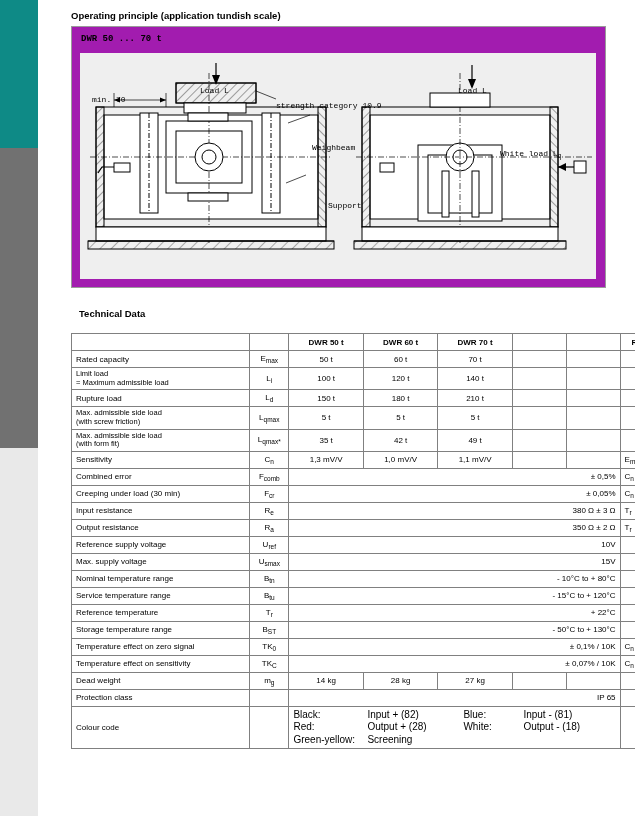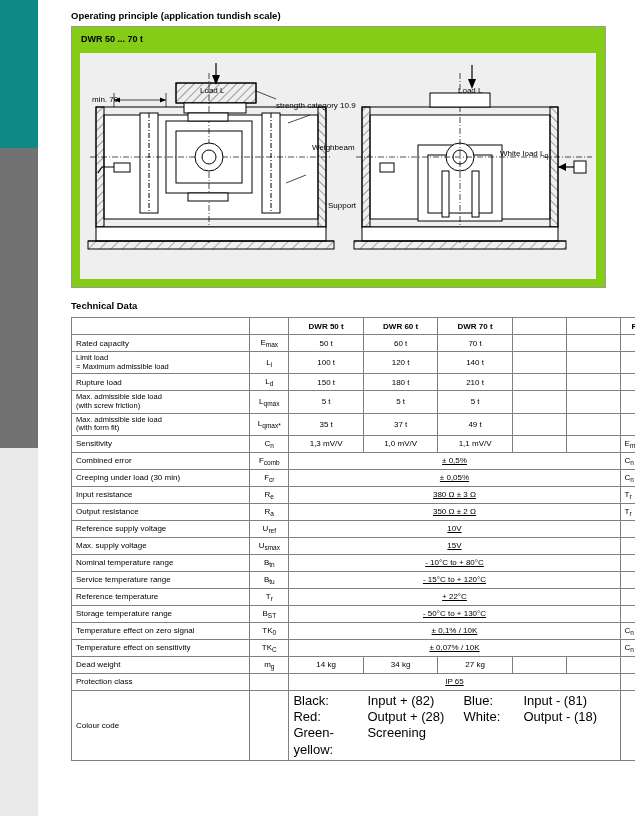--- a/index.html
+++ b/index.html
@@ -18,52 +18,52 @@
   .leftbar-light{position:absolute;left:0;top:448px;width:38px;height:368px;background:#e9e9e9;}
 
   .page{position:absolute;left:38px;top:0;width:597px;height:816px;border-radius:9px;}
 
   h2.section{
     font-size:9.5px;font-weight:bold;margin:0;
     padding:10px 0 5px 33px;
   }
   .fig-wrap{
     margin-left:33px;width:533px;height:260px;
-    border:1px solid #9a9a9a;background:#84cc16;position:relative;
+    border:1px solid #9a9a9a;background:#a21caf;position:relative;font-family:Liberation Mono, monospace;
   }
   .fig-title{position:absolute;left:9px;top:7px;font-size:9px;font-weight:bold;}
   .fig-inner{position:absolute;left:8px;top:26px;width:516px;height:226px;background:#efefef;}
   .fig-svg{position:absolute;left:0;top:0;}
   .lbl{position:absolute;font-size:8px;white-space:nowrap;}
 
   h2.section2{
-    font-size:9.5px;font-weight:bold;margin:0;
+    font-size:9.5px;font-weight:bold;margin:8px;
     padding:12px 4px 6px 33px;
   }
   table.td{
     margin-left:33px;border-collapse:collapse;width:611px;
     font-size:8px;
   }
   table.td td{
     border:1px solid #808080;
     padding:2px 4px;
     height:12px;
     vertical-align:middle;
   }
   .c-param{width:168px;}
   .c-sym{width:30px;text-align:center;}
   .c-val{width:56px;text-align:center;}
   .c-blank1{width:38px;}
   .c-blank2{width:38px;}
   .c-ref{width:52px;text-align:left;padding-left:4px;}
   .hdr{font-weight:bold;text-align:center;}
-  .ctr{text-align:center;text-decoration:underline;}
+  .ctr{text-align:right;}
   .sub{font-size:6.5px;vertical-align:-2px;}
   .small2{font-size:7.5px;line-height:1.15;}
-  .colour-cell{font-size:13px;line-height:1.25;}
+  .colour-cell{font-size:10px;line-height:1.25;}
   .colour-grid{display:grid;grid-template-columns:74px 96px 60px 90px;}
 </style>
 </head>
 <body>
 
 <div class="leftbar-teal"></div>
 <div class="leftbar-grey"></div>
 <div class="leftbar-light"></div>
 
 <div class="page">
@@ -238,21 +238,21 @@
         <td class="c-val">5 t</td>
         <td class="c-blank1"></td>
         <td class="c-blank2"></td>
         <td class="c-ref"></td>
       </tr>
 
       <tr>
         <td class="c-param small2">Max. admissible side load<br>(with form fit)</td>
         <td class="c-sym"><span>L</span><span class="sub">qmax*</span></td>
         <td class="c-val">35 t</td>
-        <td class="c-val">37 t</td>
+        <td class="c-val">42 t</td>
         <td class="c-val">49 t</td>
         <td class="c-blank1"></td>
         <td class="c-blank2"></td>
         <td class="c-ref"></td>
       </tr>
 
       <tr>
         <td class="c-param">Sensitivity</td>
         <td class="c-sym"><span>C</span><span class="sub">n</span></td>
         <td class="c-val">1,3 mV/V</td>
@@ -344,21 +344,21 @@
         <td class="c-param">Temperature effect on sensitivity</td>
         <td class="c-sym"><span>TK</span><span class="sub">C</span></td>
         <td class="ctr" colspan="5">± 0,07% / 10K</td>
         <td class="c-ref"><span>C</span><span class="sub">n</span><span> in B</span><span class="sub">tn</span></td>
       </tr>
 
       <tr>
         <td class="c-param">Dead weight</td>
         <td class="c-sym"><span>m</span><span class="sub">g</span></td>
         <td class="c-val">14 kg</td>
-        <td class="c-val">34 kg</td>
+        <td class="c-val">28 kg</td>
         <td class="c-val">27 kg</td>
         <td class="c-blank1"></td>
         <td class="c-blank2"></td>
         <td class="c-ref"></td>
       </tr>
 
 
       <tr>
         <td class="c-param">Protection class</td>
         <td class="c-sym"></td>

